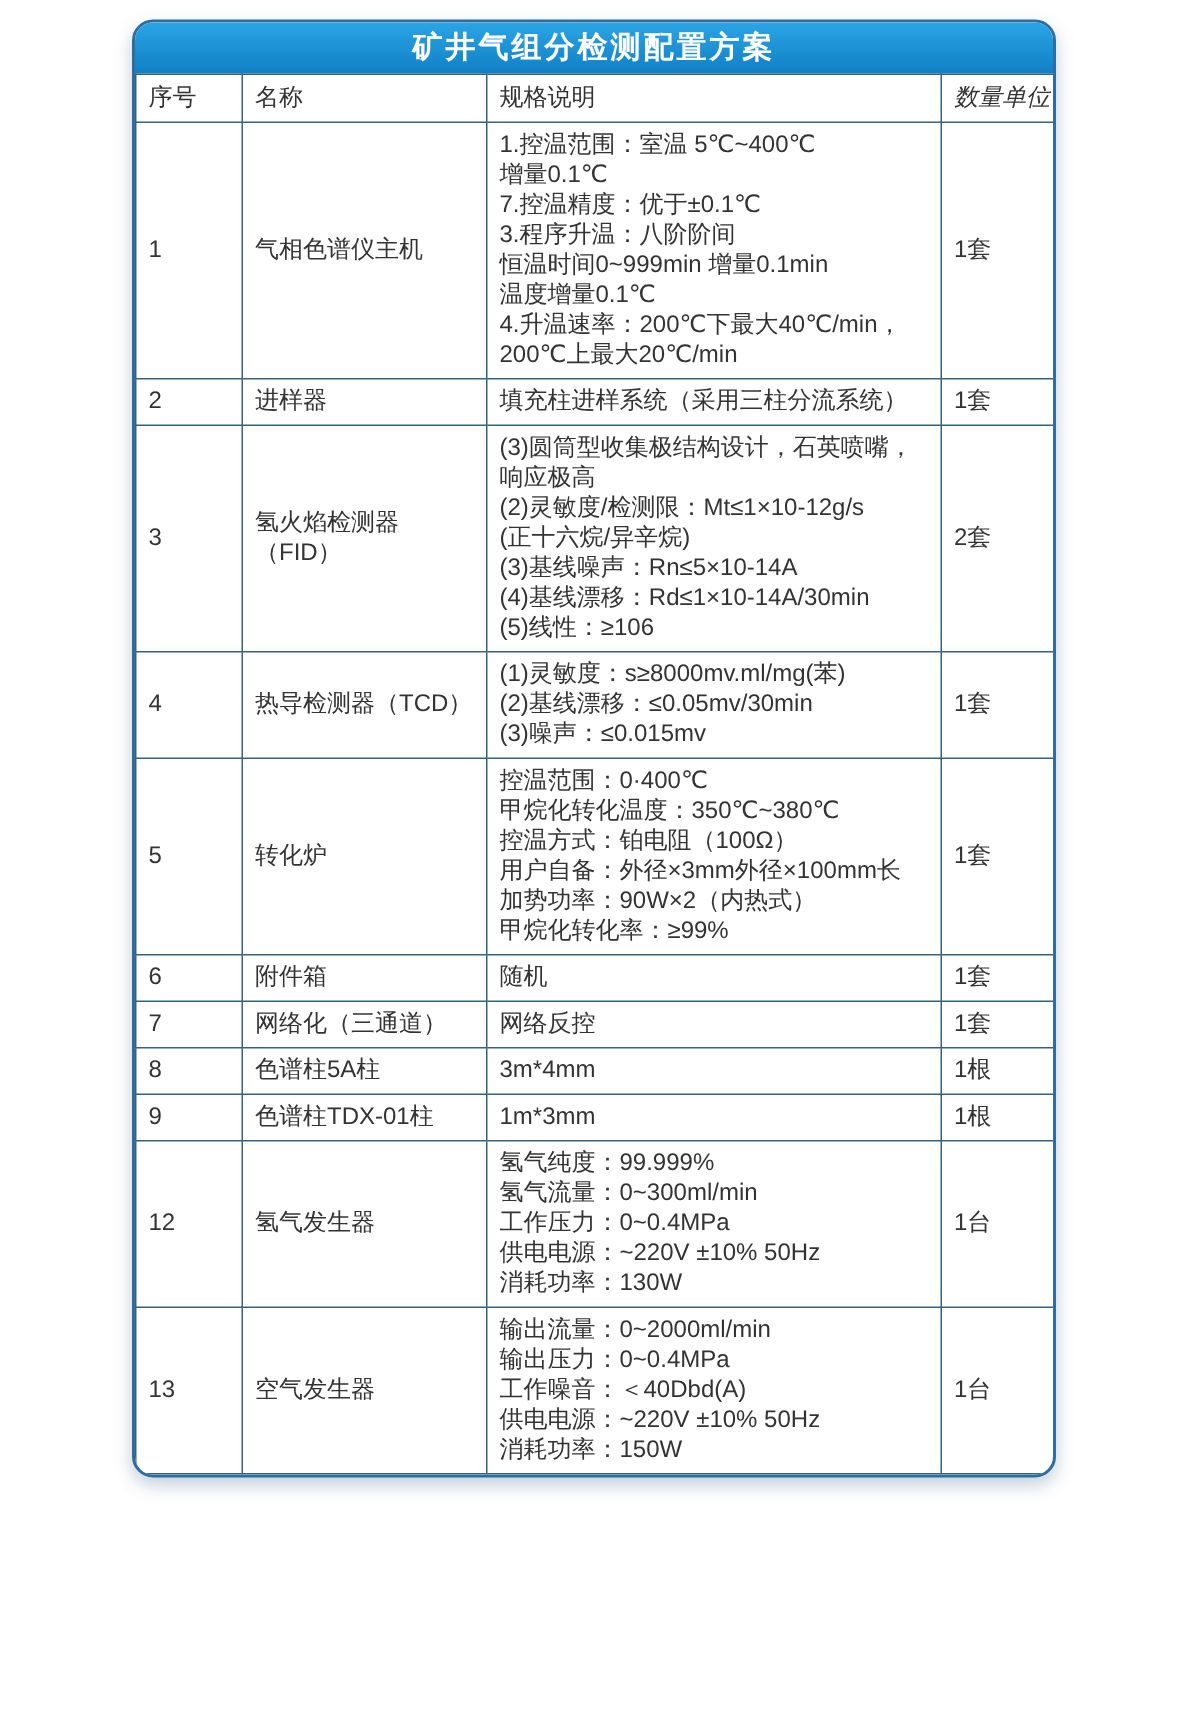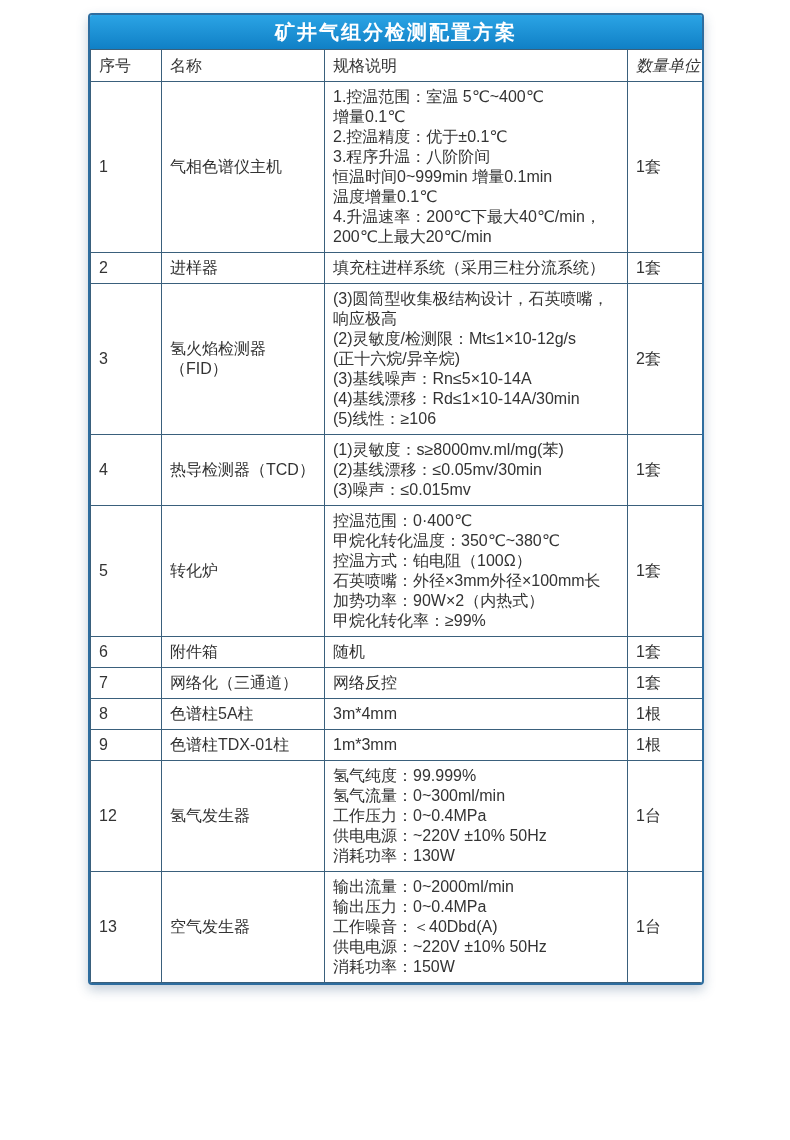--- a/index.html
+++ b/index.html
@@ -4,21 +4,21 @@
 <style>
   html,body{margin:0;padding:0;background:#ffffff;}
   body{
     width:790px;height:1140px;position:relative;
     font-family:"Liberation Sans","DejaVu Sans",sans-serif;
   }
   .sheet{
     position:absolute;left:88px;top:13px;width:612px;
     background:#ffffff;
     border:2px solid #2e6d9f;
-    border-radius:4px;
+    border-radius:14px;
     overflow:hidden;
     box-shadow:0 5px 12px rgba(40,80,120,0.28);
   }
   .title-bar{
     height:34px;line-height:34px;
     text-align:center;
     font-size:20px;font-weight:bold;color:#ffffff;
     letter-spacing:2px;
     background:linear-gradient(180deg,#2ba4e5 0%,#1080c6 100%);
   }
@@ -59,21 +59,21 @@
           <th class="col-qty">数量单位</th>
         </tr>
     </thead>
     <tbody id="body-rows">
         <tr>
           <td class="cell-no">1</td>
           <td>气相色谱仪主机</td>
           <td>
             <div class="spec-line">1.控温范围：室温 5℃~400℃</div>
             <div class="spec-line">增量0.1℃</div>
-            <div class="spec-line">2.控温精度：优于±0.1℃</div>
+            <div class="spec-line">7.控温精度：优于±0.1℃</div>
             <div class="spec-line">3.程序升温：八阶阶间</div>
             <div class="spec-line">恒温时间0~999min 增量0.1min</div>
             <div class="spec-line">温度增量0.1℃</div>
             <div class="spec-line">4.升温速率：200℃下最大40℃/min，</div>
             <div class="spec-line">200℃上最大20℃/min</div>
           </td>
           <td>1套</td>
         </tr>
         <tr>
           <td class="cell-no">2</td>
@@ -107,21 +107,21 @@
           </td>
           <td>1套</td>
         </tr>
         <tr>
           <td class="cell-no">5</td>
           <td>转化炉</td>
           <td>
             <div class="spec-line">控温范围：0·400℃</div>
             <div class="spec-line">甲烷化转化温度：350℃~380℃</div>
             <div class="spec-line">控温方式：铂电阻（100Ω）</div>
-            <div class="spec-line">石英喷嘴：外径×3mm外径×100mm长</div>
+            <div class="spec-line">用户自备：外径×3mm外径×100mm长</div>
             <div class="spec-line">加势功率：90W×2（内热式）</div>
             <div class="spec-line">甲烷化转化率：≥99%</div>
           </td>
           <td>1套</td>
         </tr>
         <tr>
           <td class="cell-no">6</td>
           <td>附件箱</td>
           <td>
             <div class="spec-line">随机</div>

